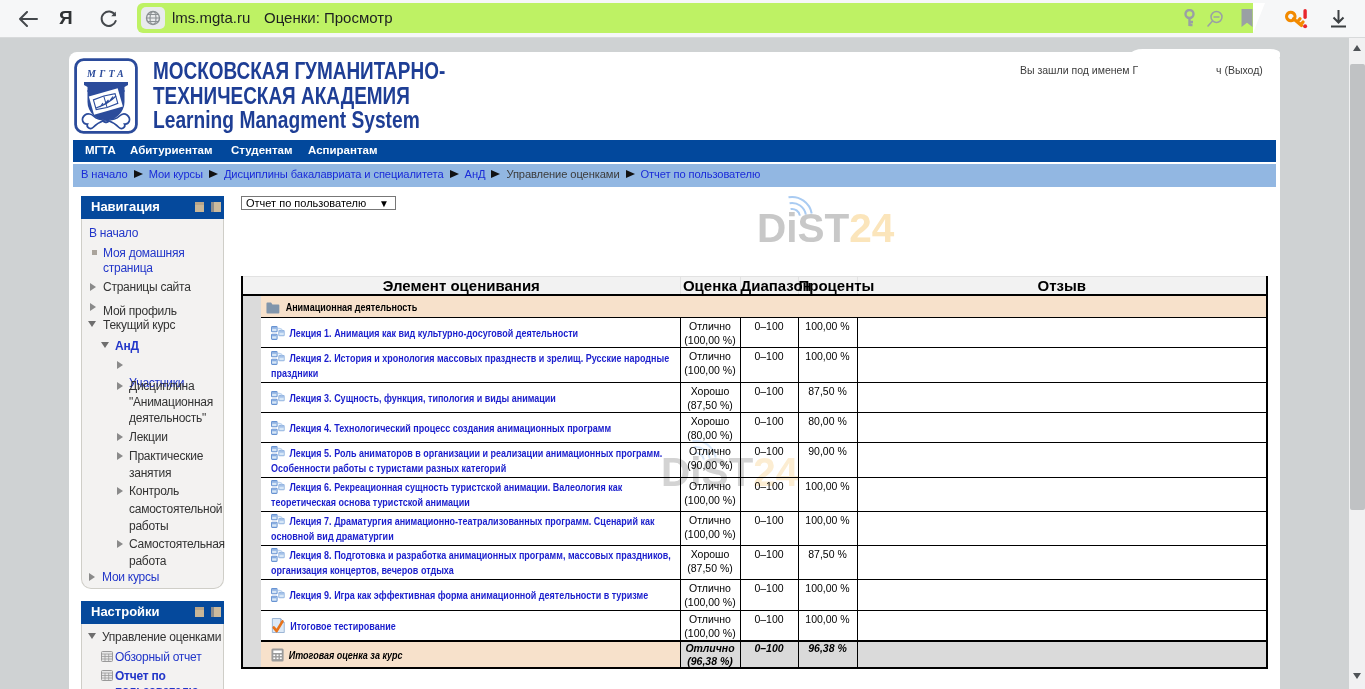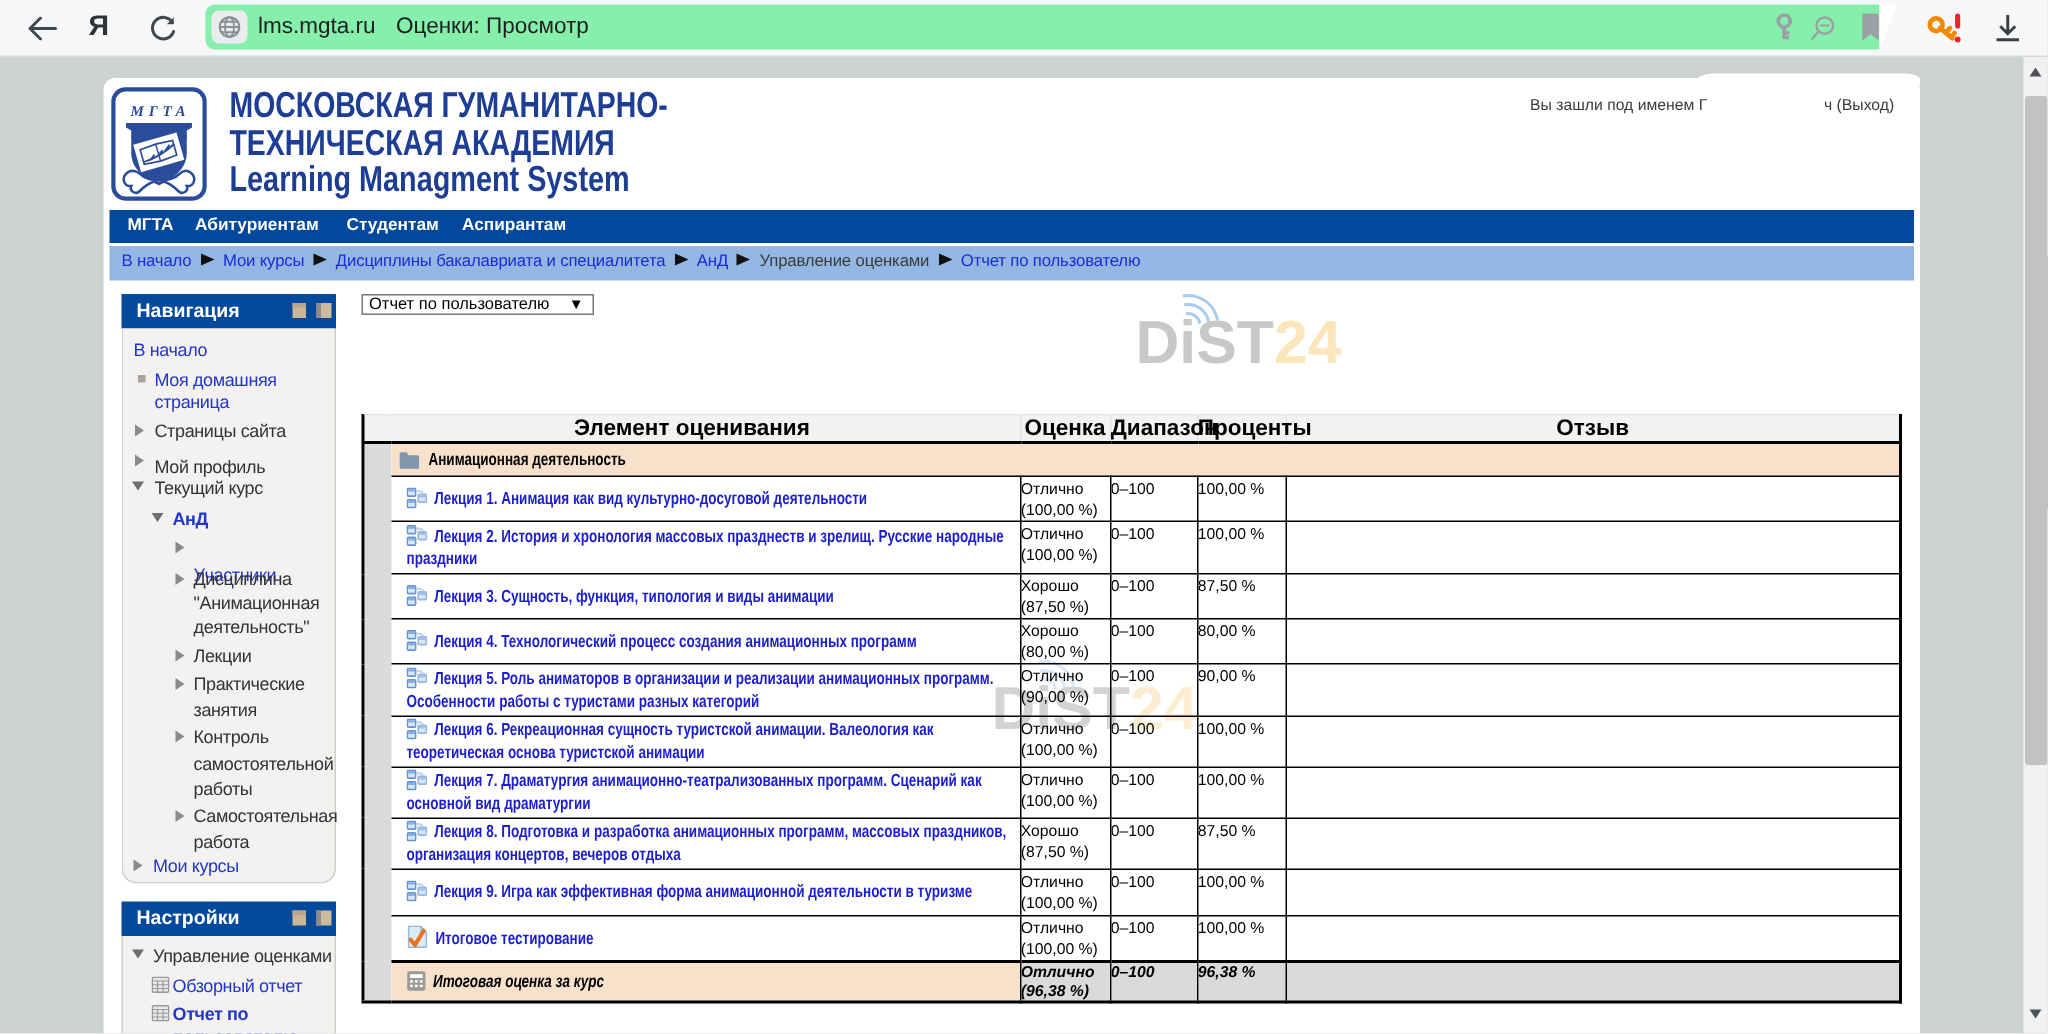--- a/index.html
+++ b/index.html
@@ -2,21 +2,21 @@
 <html lang="ru"><head>
 <meta charset="utf-8">
 <style>
   * { margin:0; padding:0; box-sizing:border-box; }
   html,body { width:1365px; height:689px; overflow:hidden; }
   body { font-family:"Liberation Sans", sans-serif; background:#cfd2d3; position:relative; }
 
   
   #toolbar { position:absolute; left:0; top:0; width:1365px; height:38px; background:#f6f7f8; border-bottom:1px solid #d8dadb; z-index:50; }
   #toolbar svg { position:absolute; }
-  #addrbar { position:absolute; left:137px; top:3px; width:1116px; height:30px; background:#86efac; border-radius:6px 0 0 6px;text-decoration:underline; }
+  #addrbar { position:absolute; left:137px; top:3px; width:1116px; height:30px; background:#bef264; border-radius:6px 0 0 6px;text-decoration:underline; }
   #addrbar:after { content:""; position:absolute; right:-12px; top:0; width:0; height:0; border-bottom:30px solid transparent; border-left:12px solid #ffffff; }
   #addrbar .chip { position:absolute; left:4px; top:4px; width:24px; height:22px; background:#e9ebec; border-radius:5px; }
   #urltext { position:absolute; left:35px; top:6px; font-size:15px; color:#1d1f21; }
   #titletext { position:absolute; left:127px; top:6px; font-size:15px; color:#1d1f21; }
 
   
   #sb-track { position:absolute; left:1349px; top:38px; width:16px; height:651px; background:#f1f1f2; z-index:60; }
   #sb-thumb { position:absolute; left:1px; top:26px; width:15px; height:446px; background:#c0c2c4; border-radius:2px; }
   .sb-arrow { position:absolute; left:4px; width:0; height:0; border-left:4px solid transparent; border-right:4px solid transparent; }
 
@@ -54,21 +54,21 @@
   
   #selbox { position:absolute; left:172px; top:144px; width:155px; height:13.5px; border:1px solid #777; background:#fff; font-size:11px; line-height:12px; padding-left:4px; }
   #selbox .arr { position:absolute; right:6px; top:1.2px; font-size:10px; }
   #h2title { position:absolute; left:462px; top:168px; font-size:17.5px; font-weight:bold; color:#000; }
 
   
   #gtable { position:absolute; left:172px; top:224px; width:1026px; border-collapse:collapse; table-layout:fixed; background:#fff;
             border-left:2px solid #000; border-right:2px solid #000; border-bottom:2px solid #000; border-top:1px solid #999; }
   #gtable td { border:1px solid #000; font-size:10.5px; vertical-align:middle; overflow:hidden; line-height:14px; }
   #gtable thead th { border:1px solid #e2e2e2; border-bottom:2px solid #000; background:#f2f2f2; font-size:15px; font-weight:bold; height:15px; }
-  #gtable .c-val { text-align:left; line-height:14px; vertical-align:top; padding-top:1px; }
+  #gtable .c-val { text-align:center; line-height:14px; vertical-align:top; padding-top:1px; }
   #gtable .total .c-val { line-height:12.5px; padding-top:0.5px; }
   #gtable td.name { padding-left:9.5px; border-left:none; }
   #gtable .cat td { background:#f7e1cb; }
   #gtable td.ind, #gtable .cat td.ind { background:#dbdbdb; border-right:none; border-bottom:2px solid #000; }
   #gtable .total td { background:#dadada; border-top:2px solid #000; }
   #gtable a { color:#1a1ecd; text-decoration:none; font-weight:bold; }
   #gtable .nm { transform:scaleX(0.77); transform-origin:0 50%; white-space:nowrap; font-size:11.7px; line-height:15px; }
   #gtable .icon { display:inline-block; vertical-align:-3px; margin-right:6px; }
   .wm { position:absolute; z-index:30; mix-blend-mode:multiply; pointer-events:none; }
 </style>

